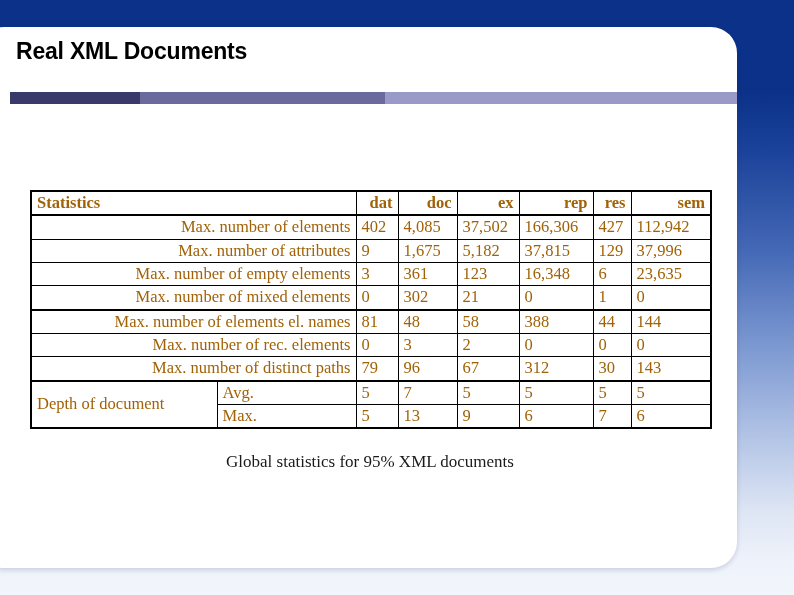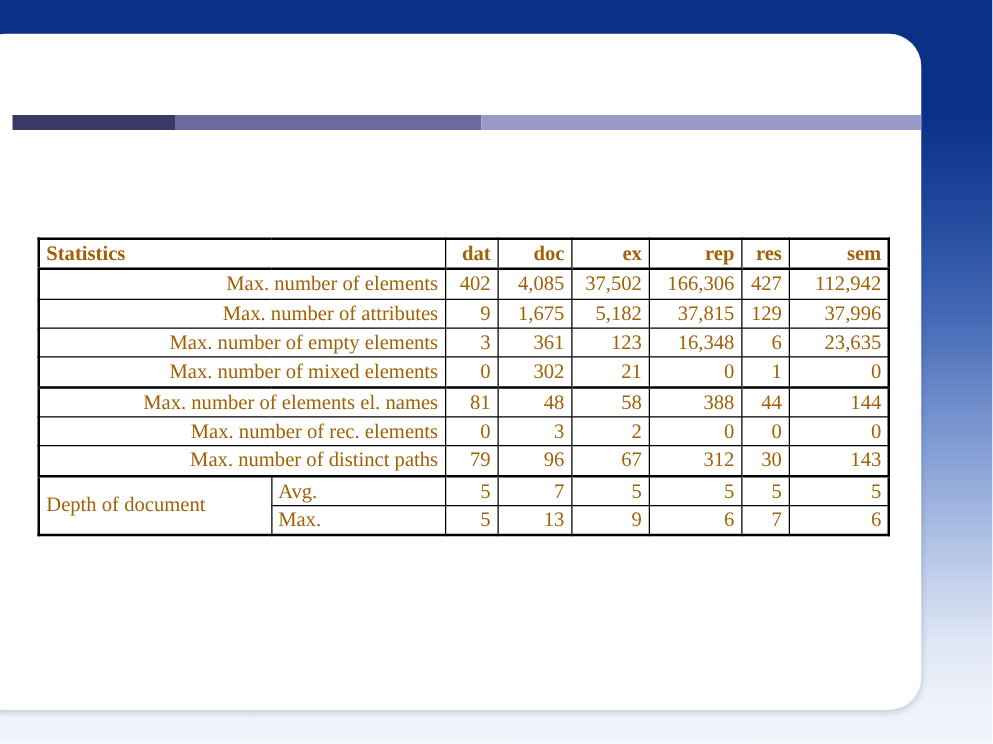--- a/index.html
+++ b/index.html
@@ -97,21 +97,20 @@
   }
   
   table.stats {
     border: 2px solid #000000;
   }
   th.label-col, td.label-col {
     text-align: right;
     white-space: nowrap;
   }
   th.num, td.num {
-    text-align: right;
     white-space: nowrap;
   }
   tr.head th {
     font-weight: bold;
     border-bottom: 2px solid #000000;
   }
   tr.head th.num { text-align: right; }
   tr.head th.label-col { text-align: left; }
 
   
@@ -139,20 +138,21 @@
     color: #1a1a1a;
   }
 </style>
 </head>
 <body>
 
 <div id="slide">
 
   <div id="panel"></div>
 
+  <div id="title">Real XML Documents</div>
 
   <div id="accent-bar">
     <div class="seg seg-dark" style="background: rgb(58, 58, 106);"></div>
     <div class="seg seg-mid" style="background: rgb(106, 106, 156);"></div>
     <div class="seg seg-light" style="background: rgb(154, 154, 200);"></div>
   </div>
 
   <div id="table-wrap">
     <table class="stats">
       <colgroup>
@@ -256,14 +256,15 @@
             <td class="num">13</td>
             <td class="num">9</td>
             <td class="num">6</td>
             <td class="num">7</td>
             <td class="num">6</td>
           </tr>
         </tbody>
     </table>
   </div>
 
+  <div id="caption">Global statistics for 95% XML documents</div>
 
 </div>
 
 </body></html>

